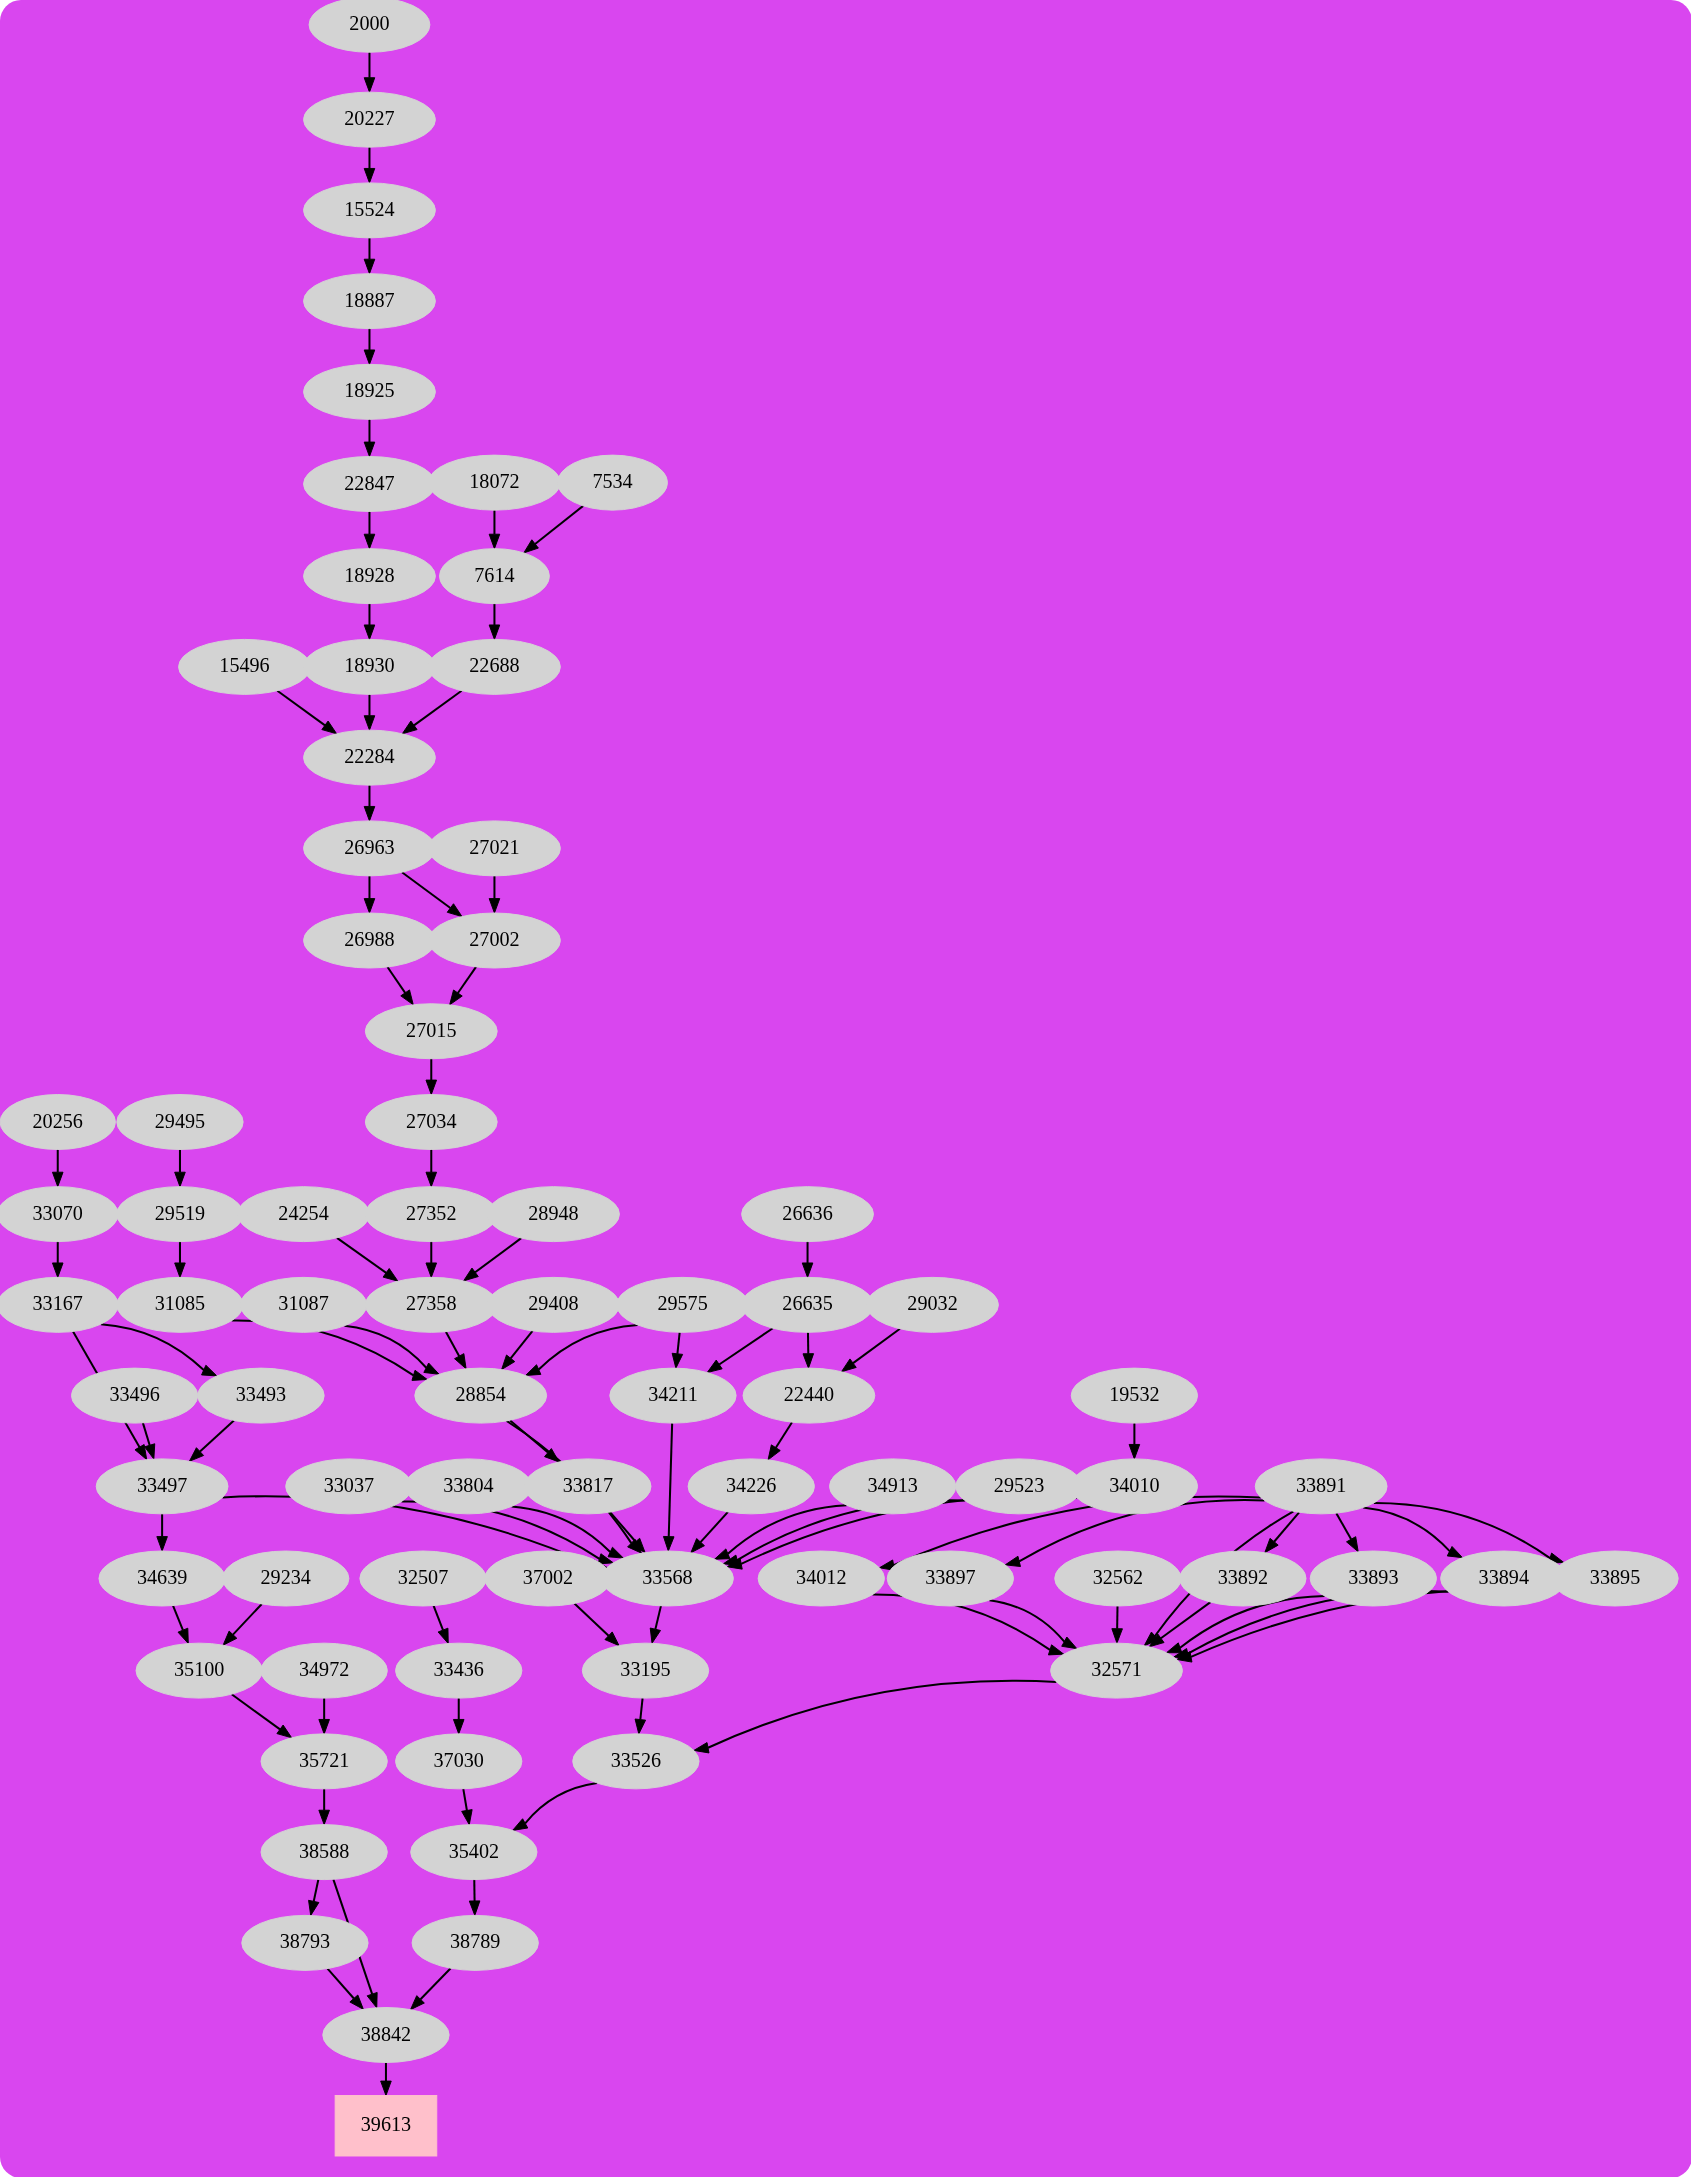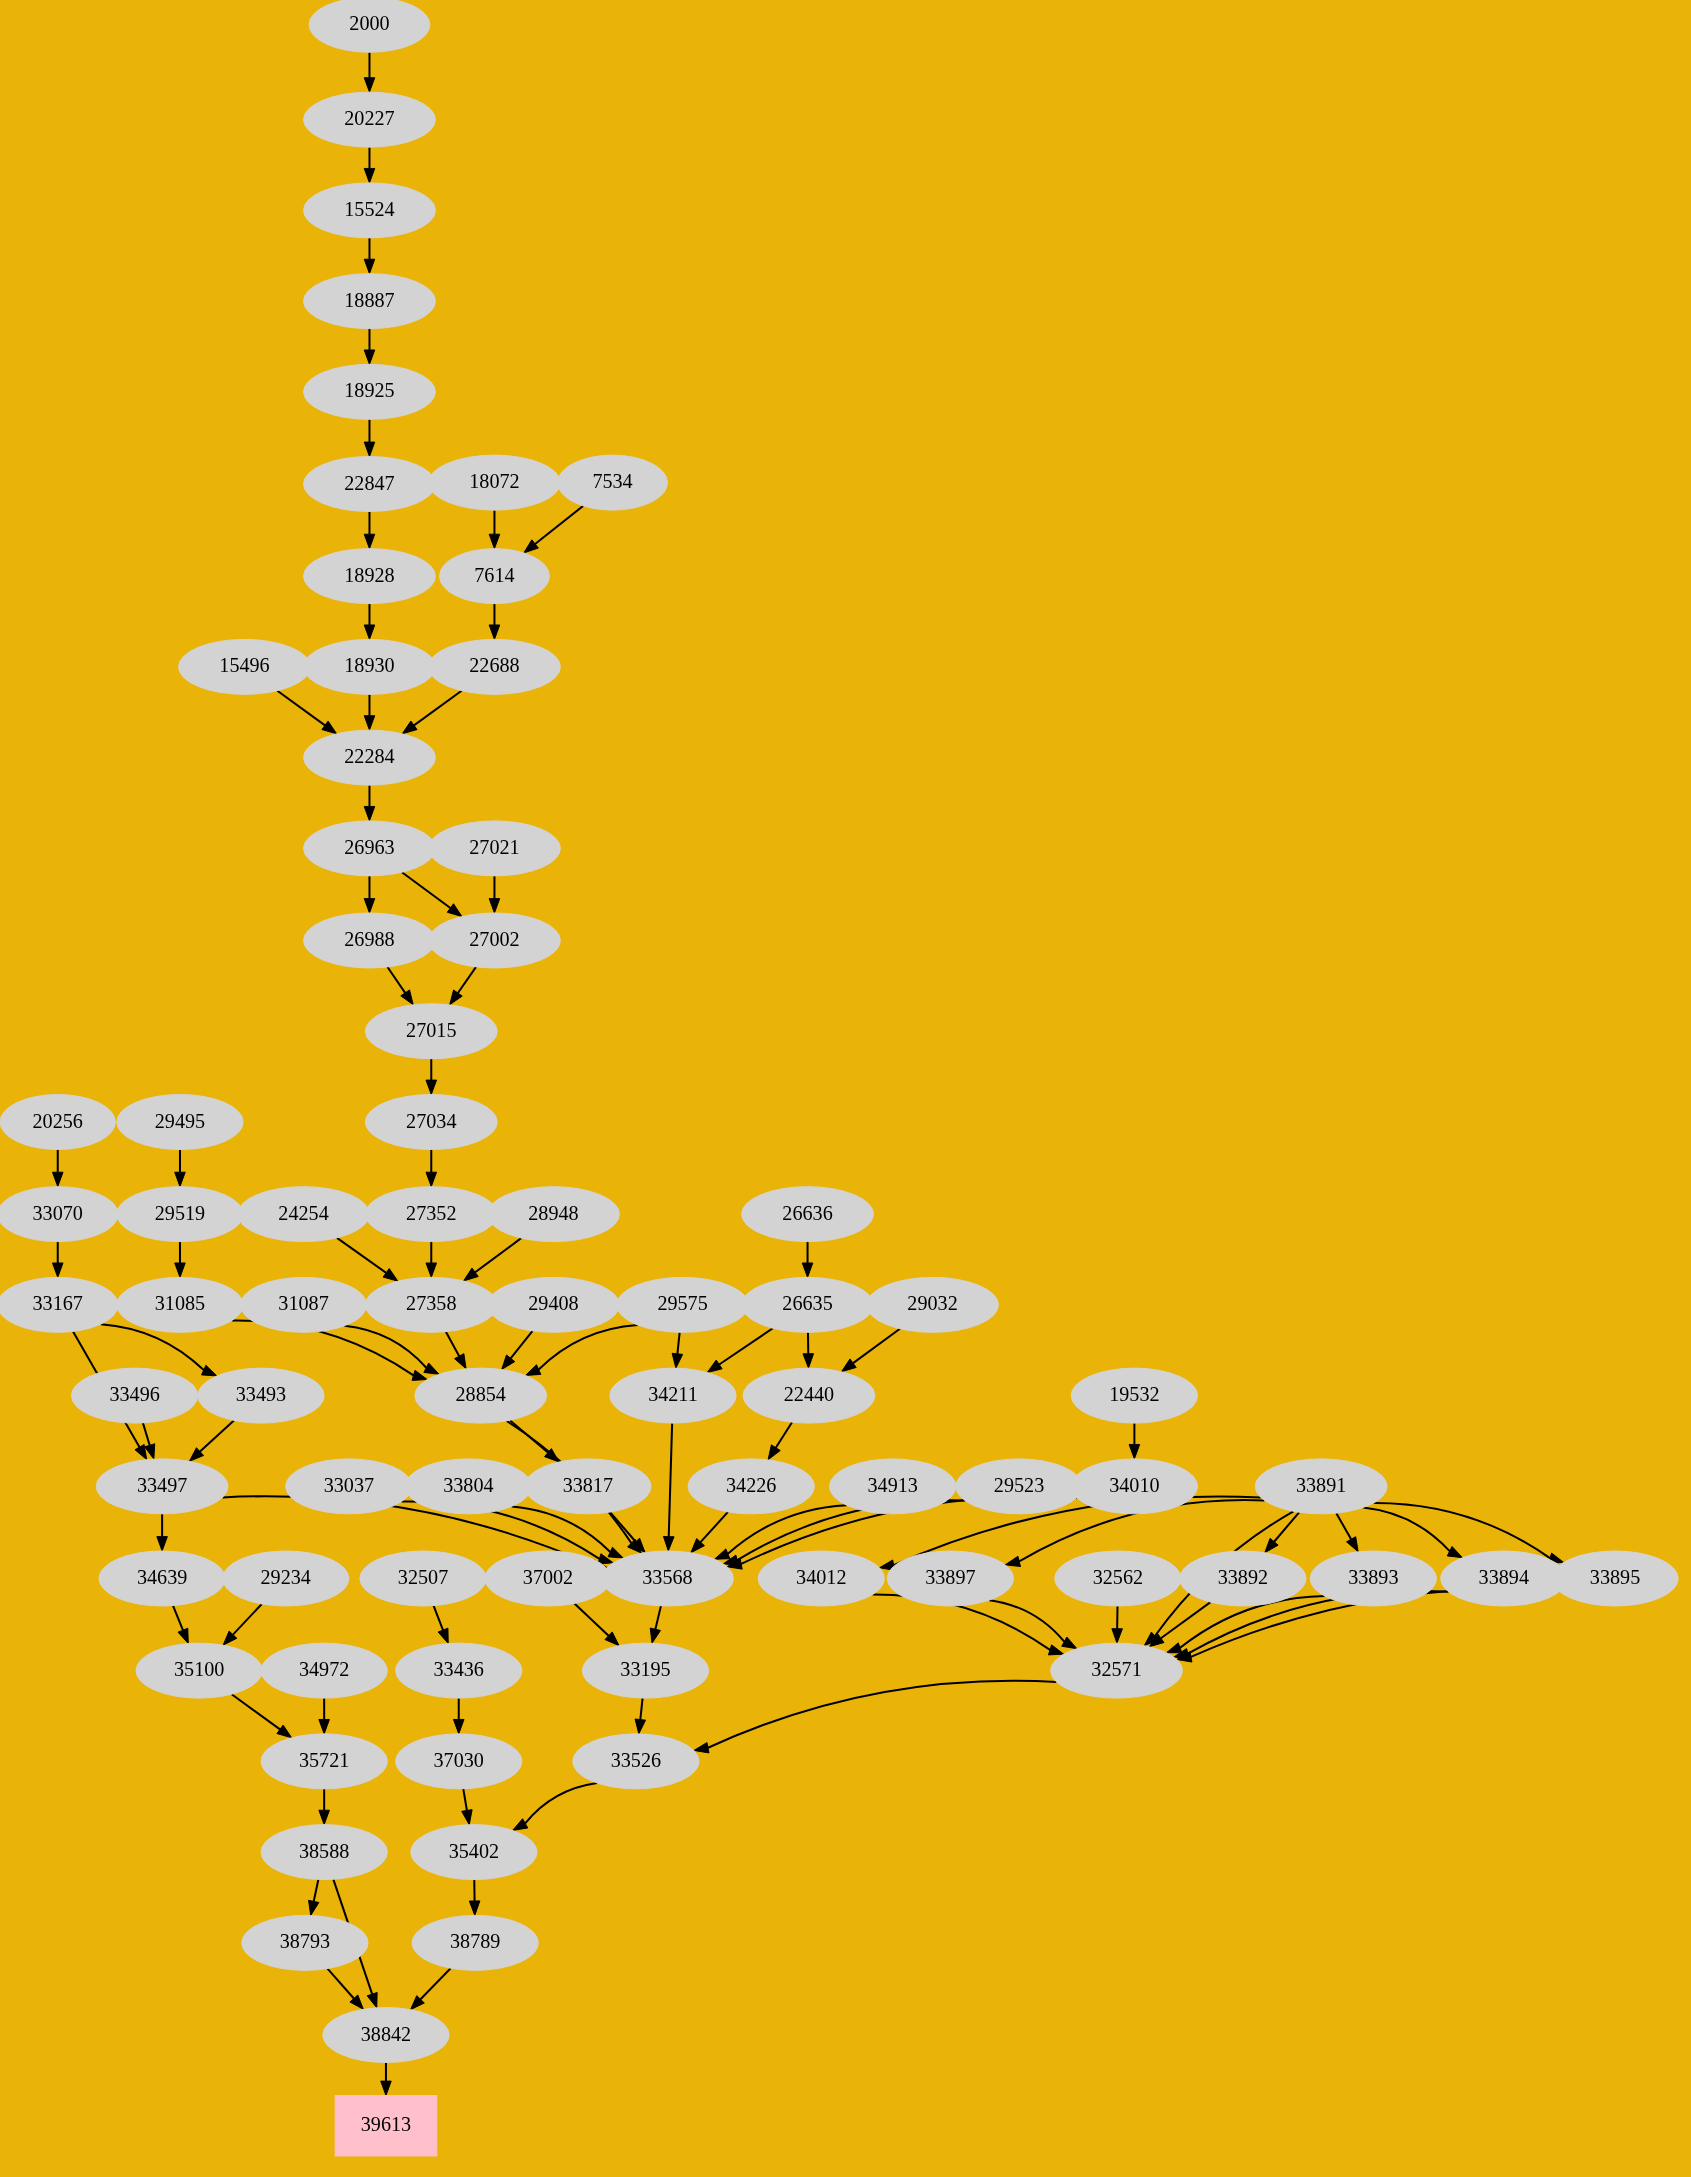--- a/index.html
+++ b/index.html
@@ -7,22 +7,23 @@
     padding: 0;
     background: #ffffff;
   }
   body {
     font-family: "Liberation Serif", "DejaVu Serif", serif;
   }
   #graph-root {
     position: relative;
     width: 1692px;
     height: 2178px;
-    background: #eab308;
+    background: #d946ef;
     overflow: hidden;
+    border-radius: 21px;
   }
   svg#graph-svg {
     display: block;
     width: 1692px;
     height: 2178px;
   }
   .node-shape {
     fill: #d3d3d3;
     stroke: #d3d3d3;
     stroke-width: 1;

